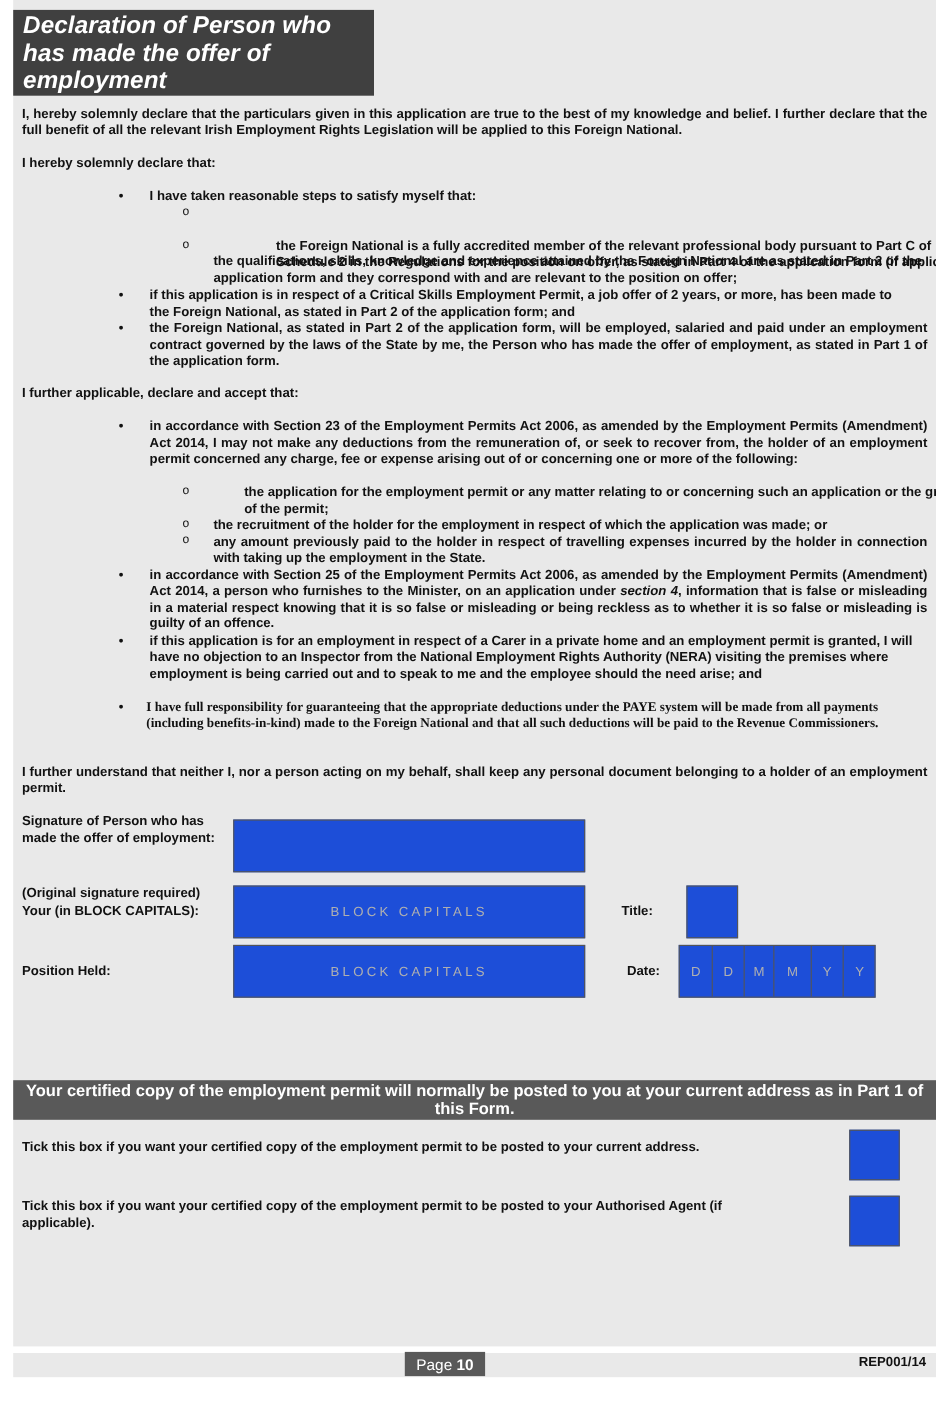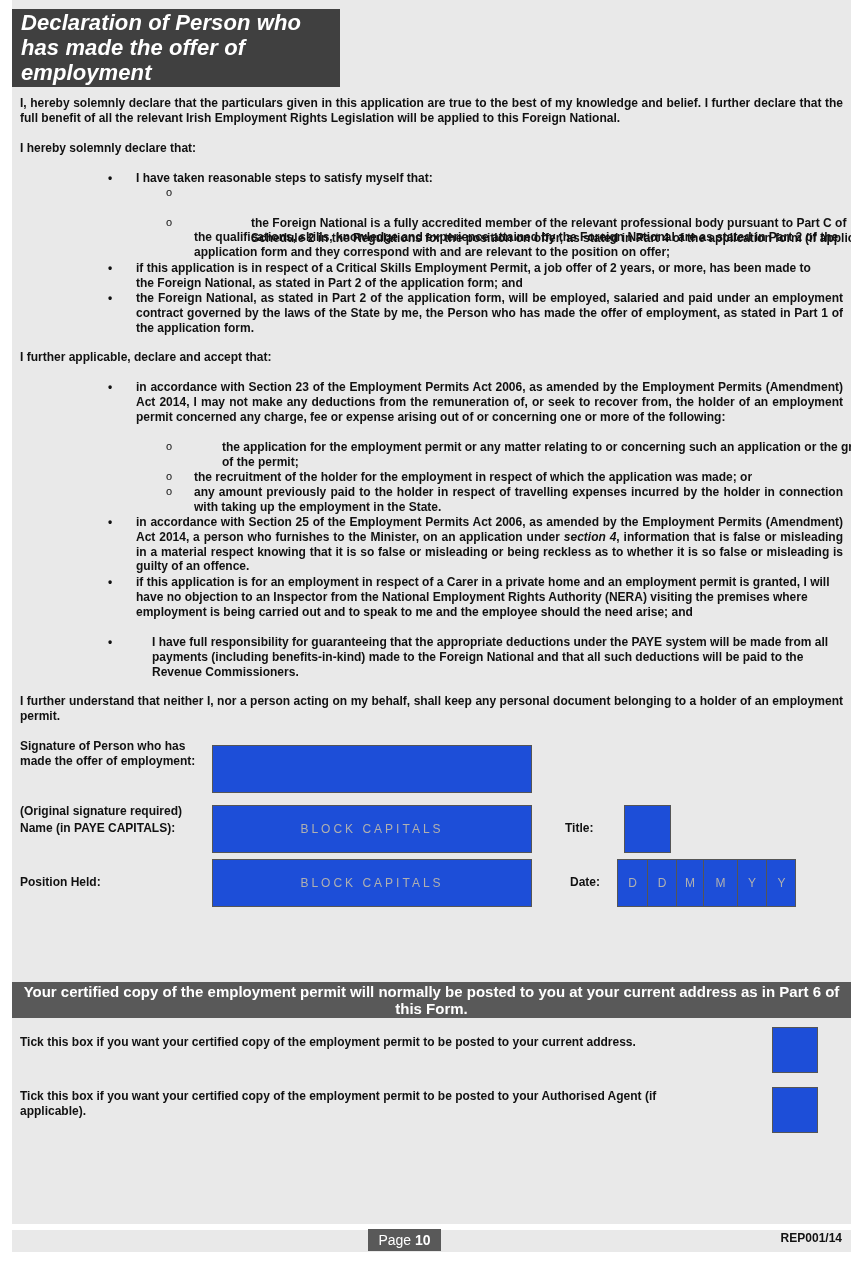--- a/index.html
+++ b/index.html
@@ -68,29 +68,29 @@
 <div class="circ" style="left:166px; top:485px;">o</div>
 <div class="txt just" style="left:194px; top:485px; width:649px;">any amount previously paid to the holder in respect of travelling expenses incurred by the holder in connection with taking up the employment in the State.</div>
 
 <div class="bullet" style="left:108px; top:515px;">•</div>
 <div class="txt just" style="left:136px; top:515px; width:707px;"><span>in accordance with Section 25 of the Employment Permits Act 2006, as amended by the Employment Permits (Amendment) Act 2014, a person who furnishes to the Minister, on an application under </span><i>section 4</i><span>, information that is false or misleading in a material respect knowing that it is so false or misleading or being reckless as to whether it is so false or misleading is guilty of an offence.</span></div>
 
 <div class="bullet" style="left:108px; top:575px;">•</div>
 <div class="txt" style="left:136px; top:575px; width:720px;">if this application is for an employment in respect of a Carer in a private home and an employment permit is granted, I will have no objection to an Inspector from the National Employment Rights Authority (NERA) visiting the premises where employment is being carried out and to speak to me and the employee should the need arise; and</div>
 
 <div class="bullet" style="left:108px; top:635px;">•</div>
-<div class="txt" style="left:152px; top:635px; width:700px;">I have full responsibility for guaranteeing that the appropriate deductions under the PAYE system will be made from all payments (including benefits-in-kind) made to the Foreign National and that all such deductions will be paid to the Revenue Commissioners.</div>
+<div class="txt" style="left:133px; top:635px; width:700px;font-family:Liberation Serif, serif;">I have full responsibility for guaranteeing that the appropriate deductions under the PAYE system will be made from all payments (including benefits-in-kind) made to the Foreign National and that all such deductions will be paid to the Revenue Commissioners.</div>
 
 <div class="txt just" style="left:20px; top:694px; width:823px;">I further understand that neither I, nor a person acting on my behalf, shall keep any personal document belonging to a holder of an employment permit.</div>
 
 <div class="txt" style="left:20px; top:739px; width:185px;">Signature of Person who has made the offer of employment:</div>
 <div class="txt" style="left:20px; top:783px; width:190px;margin-top:21px;">(Original signature required)</div>
 <div class="box" style="left:212px; top:745px; width:320px; height:48px;"></div>
 
-<div class="txt" style="left:20px; top:821px;">Name (in PAYE CAPITALS):</div>
+<div class="txt" style="left:20px; top:821px;">Your (in BLOCK CAPITALS):</div>
 <div class="box" style="left:212px; top:805px; width:320px; height:48px;">
   <div class="ph">BLOCK CAPITALS</div>
 </div>
 
 <div class="txt" style="left:565px; top:821px;">Title:</div>
 <div class="box" style="left:624px; top:805px; width:47px; height:48px;"></div>
 
 <div class="txt" style="left:20px; top:875px;">Position Held:</div>
 <div class="box" style="left:212px; top:859px; width:320px; height:48px;">
   <div class="ph">BLOCK CAPITALS</div>
@@ -100,21 +100,21 @@
 <div class="box" style="left:617px; top:859px; width:179px; height:48px;">
   <div class="date-cell" style="left:0; width:30px;">D</div>
   <div class="date-cell" style="left:30px; width:29px;">D</div>
   <div class="date-cell" style="left:59px; width:27px;">M</div>
   <div class="date-cell" style="left:86px; width:34px;">M</div>
   <div class="date-cell" style="left:120px; width:29px;">Y</div>
   <div class="date-cell" style="left:149px; width:29px; border-right:none;">Y</div>
 </div>
 
 <div class="banner">
-  <div style="padding:1px 10px 0;">Your certified copy of the employment permit will normally be posted to you at your current address as in Part 6 of this Form.</div>
+  <div style="padding:1px 10px 0;">Your certified copy of the employment permit will normally be posted to you at your current address as in Part 1 of this Form.</div>
 </div>
 
 <div class="txt" style="left:20px; top:1035px; width:700px;">Tick this box if you want your certified copy of the employment permit to be posted to your current address.</div>
 <div class="box" style="left:772px; top:1027px; width:46px; height:46px;"></div>
 
 <div class="txt" style="left:20px; top:1089px; width:680px;">Tick this box if you want your certified copy of the employment permit to be posted to your Authorised Agent (if applicable).</div>
 <div class="box" style="left:772px; top:1087px; width:46px; height:46px;"></div>
 
 <div class="page-num">
   <span>Page</span>

